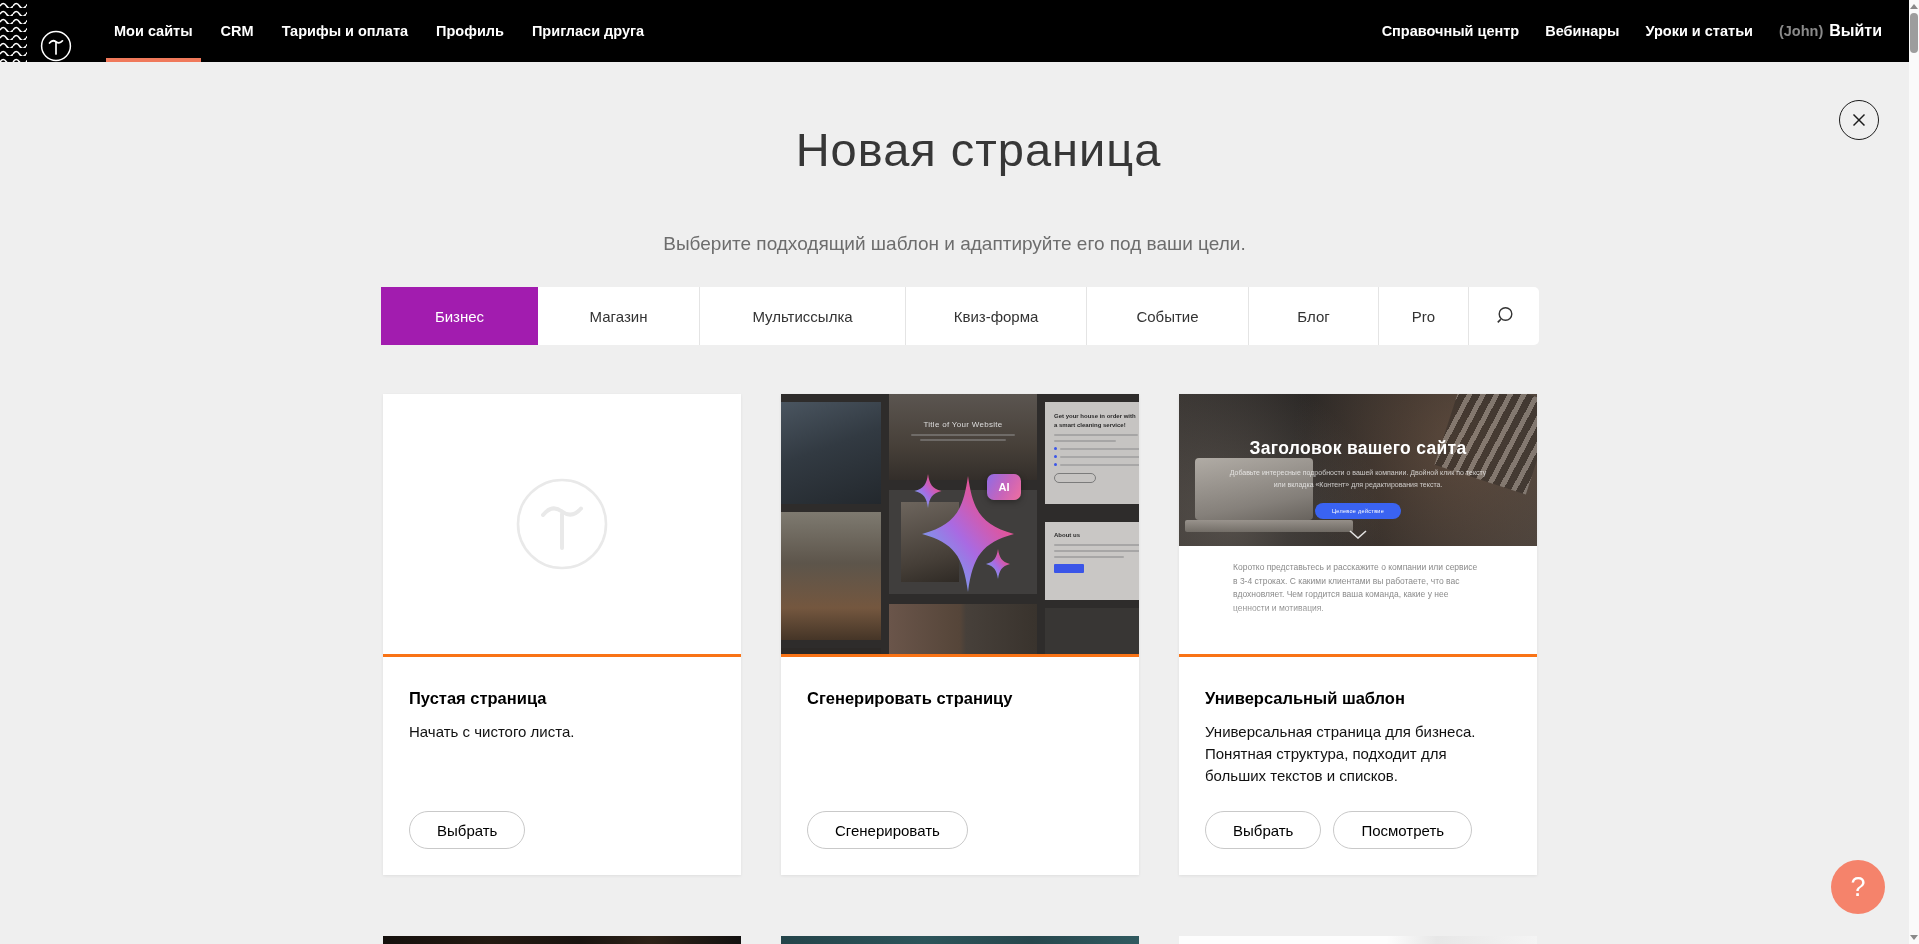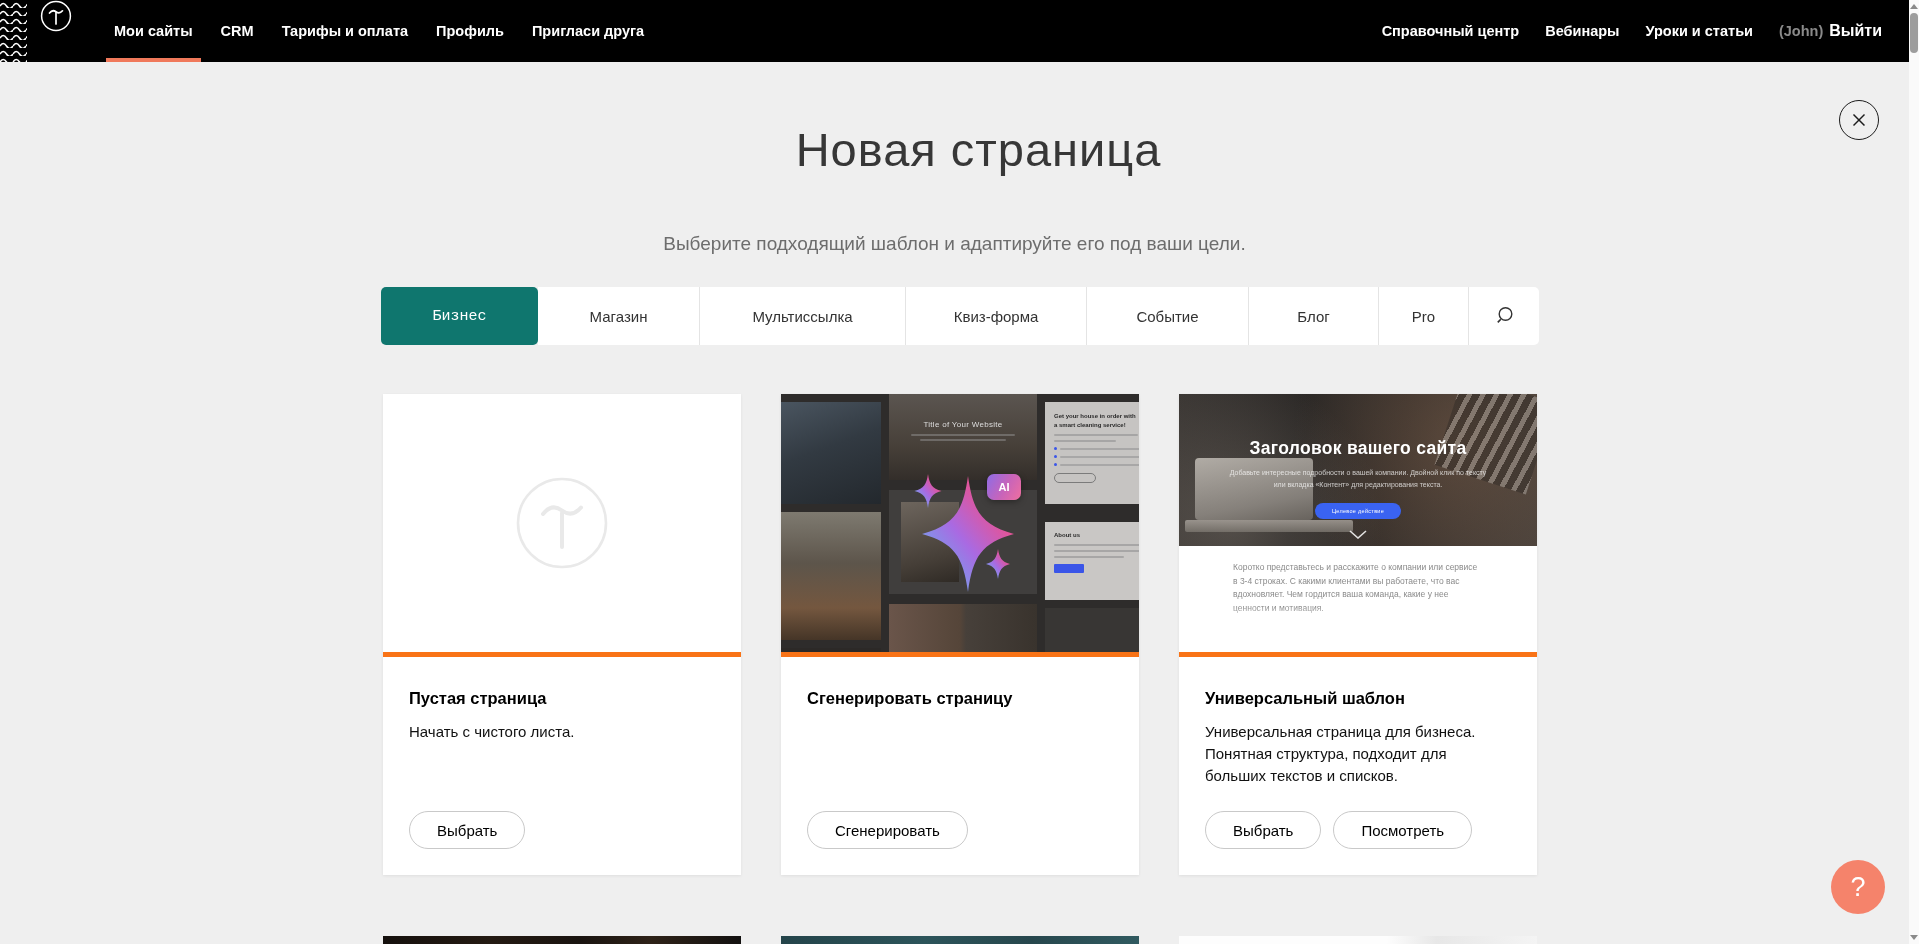--- a/index.html
+++ b/index.html
@@ -7,21 +7,21 @@
   body {
     position:relative;
     background:#efefef;
     font-family:"Liberation Sans", sans-serif;
     color:#111;
   }
 
   
   .top-nav {
     position:absolute; left:0; top:0; width:1909px; height:62px;
-    background:#000; display:flex; align-items:flex-start;
+    background:#000; display:flex; align-items:flex-end;
   }
   .zigzag { width:27px; height:62px; flex:none; cursor:pointer; }
   .logo { width:32px; height:32px; margin-left:13px; flex:none; cursor:pointer; }
   .nav-left { display:flex; align-items:center; height:100%; margin-left:28px; }
   .nav-item {
     position:relative; height:100%; display:flex; align-items:center;
     padding:0 14px; color:#fff; font-size:14.5px; font-weight:700; cursor:pointer;
     white-space:nowrap;
   }
   .nav-item.active::after {
@@ -58,26 +58,26 @@
   }
 
   
   .tabs { position:absolute; left:381px; top:287px; height:58px; display:flex; }
   .tab {
     background:#fff; border-right:1px solid #e4e4e4; display:flex; align-items:center; justify-content:center;
     font-size:15px; color:#333; cursor:pointer; height:58px;
   }
   .tab:first-child { border-radius:5px 0 0 5px; }
   .tab:last-child { border-right:none; border-radius:0 5px 5px 0; }
-  .tab.active { background:#0f766e; color:#fff; border-radius:5px; border-right:none;font-family:Liberation Mono, monospace; }
+  .tab.active { background:#a21caf; color:#fff; border-radius:0; border-right:none; }
 
   
   .cards { position:absolute; left:383px; top:394px; display:flex; gap:40px; }
   .card { width:358px; height:481px; background:#fff; box-shadow:0 1px 3px rgba(0,0,0,.07); position:relative; }
-  .card-preview { height:263px; position:relative; overflow:hidden; border-bottom:5px solid #f97316; cursor:pointer; }
+  .card-preview { height:263px; position:relative; overflow:hidden; border-bottom:3px solid #f97316; cursor:pointer; }
   .card-body { padding:32px 34px 0 26px; }
   .card-title { font-size:16.5px; font-weight:700; color:#000; }
   .card-desc { margin-top:13px; font-size:15px; line-height:22px; color:#111; }
   .card-buttons { position:absolute; left:26px; bottom:26px; display:flex; gap:12px; }
   .pill-btn {
     height:38px; padding:0 27px; border:1px solid #c9c9c9; border-radius:19px; background:#fff;
     font-size:15px; color:#000; display:flex; align-items:center; cursor:pointer; white-space:nowrap;
     font-family:"Liberation Sans", sans-serif;
   }
 

